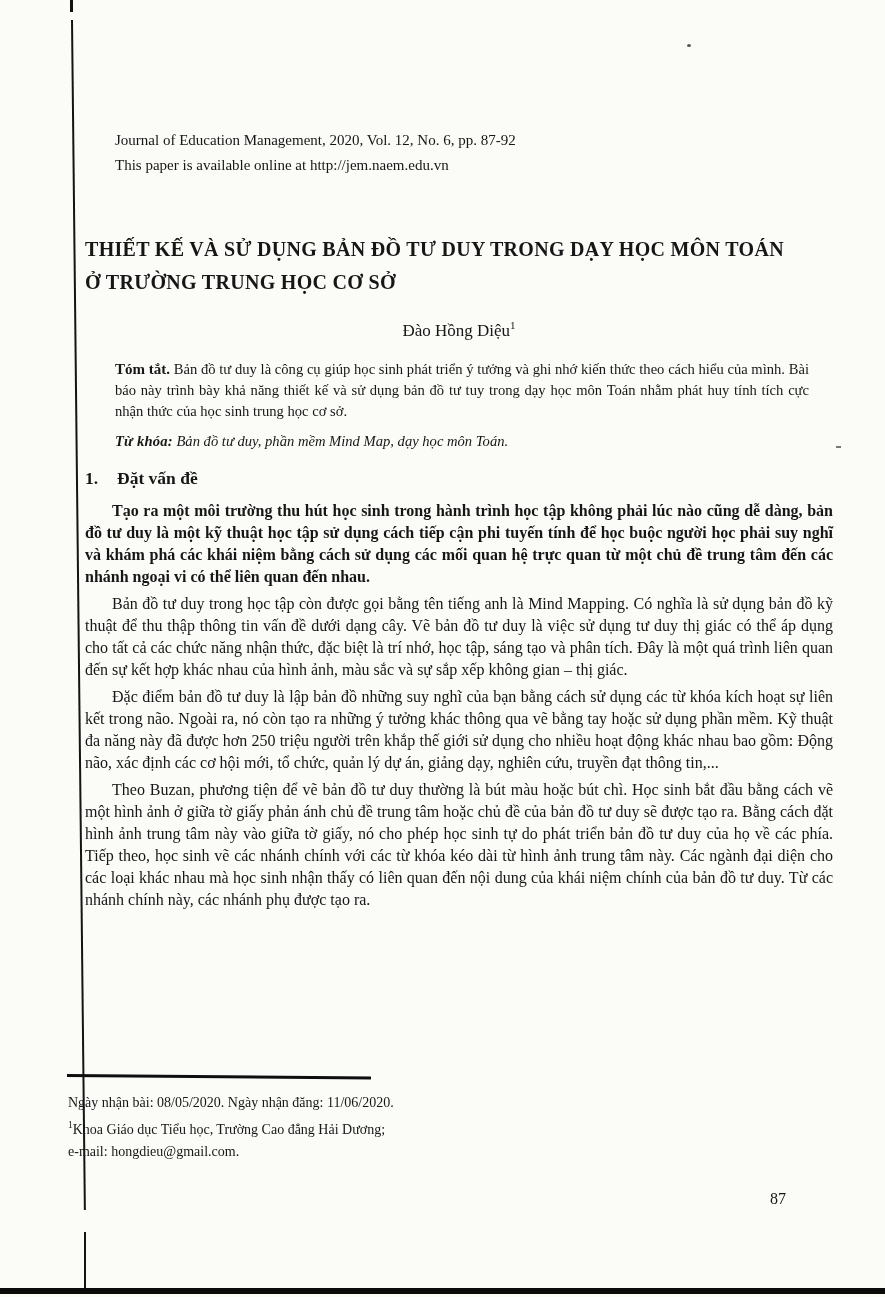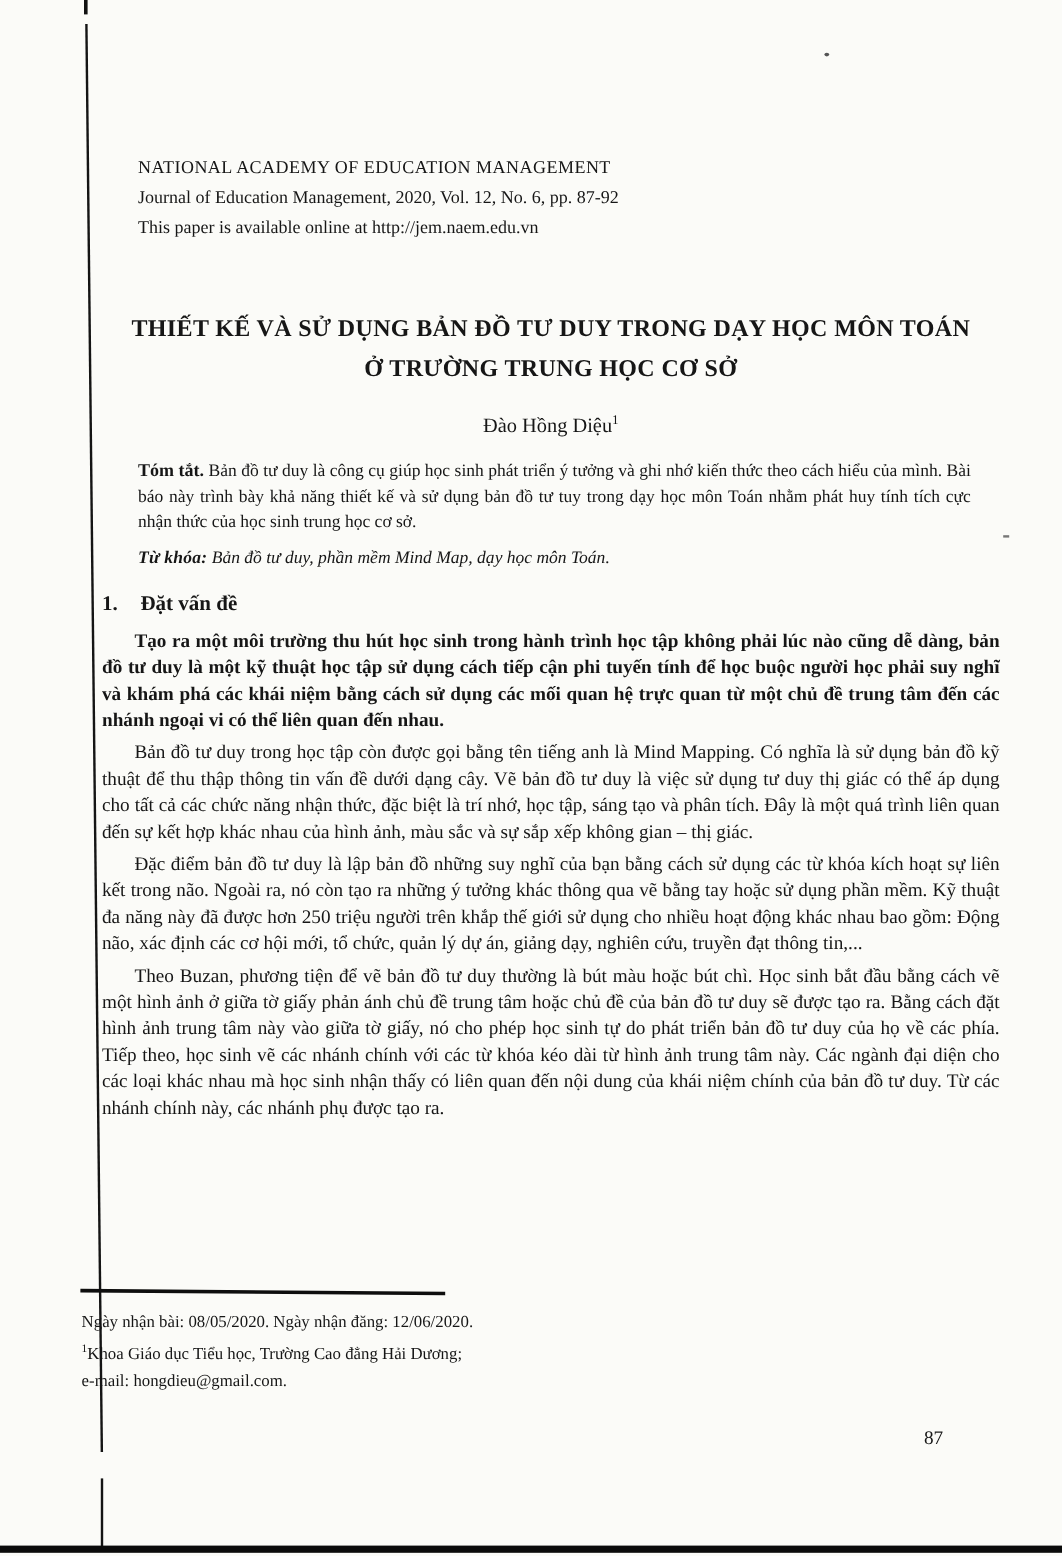--- a/index.html
+++ b/index.html
@@ -20,21 +20,21 @@
   .bottom-bar{position:absolute;left:0;top:1288px;width:885px;height:6px;background:#0b0b0b;}
   .speck1{position:absolute;left:687px;top:44px;width:4px;height:3px;background:#555;border-radius:50%;}
   .speck2{position:absolute;left:836px;top:446px;width:5px;height:2px;background:#777;}
   .footnote-rule{position:absolute;left:67px;top:1074px;width:304px;height:3px;background:#0e0e0e;
           transform:rotate(0.45deg);transform-origin:left center;}
 
   .content{position:absolute;left:85px;top:0;width:748px;}
   .journal-header{margin-top:128px;margin-left:30px;font-size:15px;line-height:25px;}
   .journal-header .caps{letter-spacing:0.4px;}
   h1.paper-title{
-    margin:55px 0 0 0;text-align:center;
+    margin:55px 0 0 0;text-align:left;
     font-size:20px;line-height:33px;font-weight:bold;letter-spacing:0.3px;
   }
   .author{margin-top:13px;text-align:center;font-size:17px;line-height:26px;font-family:Liberation Serif, serif;}
   .author sup{font-size:11px;}
   .abstract{
     margin:15px 24px 0 30px;
     font-size:14.6px;line-height:21px;text-align:justify;
   }
   .abstract b{font-size:15px;}
   .keywords{margin:9px 20px 0 30px;font-size:14.6px;font-style:italic;line-height:21px;}
@@ -58,21 +58,20 @@
   <div class="v-tick"></div>
   <div class="v-line"></div>
   <div class="v-line2"></div>
   <div class="bottom-bar"></div>
   <div class="speck1"></div>
   <div class="speck2"></div>
 
   <div class="content">
 
     <div class="journal-header">
-      <div class="caps">NATIONAL ACADEMY OF EDUCATION MANAGEMENT</div>
       <div>Journal of Education Management, 2020, Vol. 12, No. 6, pp. 87-92</div>
       <div>This paper is available online at http://jem.naem.edu.vn</div>
     </div>
 
     <h1 class="paper-title"><span>THIẾT KẾ VÀ SỬ DỤNG BẢN ĐỒ TƯ DUY TRONG DẠY HỌC MÔN TOÁN</span><br><span>Ở TRƯỜNG TRUNG HỌC CƠ SỞ</span></h1>
 
     <div class="author"><span>Đào Hồng Diệu</span><sup>1</sup></div>
 
     <p class="abstract"><b>Tóm tắt.</b><span> Bản đồ tư duy là công cụ giúp học sinh phát triển ý tưởng và ghi nhớ kiến thức theo cách hiểu của mình. Bài báo này trình bày khả năng thiết kế và sử dụng bản đồ tư tuy trong dạy học môn Toán nhằm phát huy tính tích cực nhận thức của học sinh trung học cơ sở.</span></p>
 
@@ -83,20 +82,20 @@
     <p class="body first">Tạo ra một môi trường thu hút học sinh trong hành trình học tập không phải lúc nào cũng dễ dàng, bản đồ tư duy là một kỹ thuật học tập sử dụng cách tiếp cận phi tuyến tính để học buộc người học phải suy nghĩ và khám phá các khái niệm bằng cách sử dụng các mối quan hệ trực quan từ một chủ đề trung tâm đến các nhánh ngoại vi có thể liên quan đến nhau.</p>
     <p class="body">Bản đồ tư duy trong học tập còn được gọi bằng tên tiếng anh là Mind Mapping. Có nghĩa là sử dụng bản đồ kỹ thuật để thu thập thông tin vấn đề dưới dạng cây. Vẽ bản đồ tư duy là việc sử dụng tư duy thị giác có thể áp dụng cho tất cả các chức năng nhận thức, đặc biệt là trí nhớ, học tập, sáng tạo và phân tích. Đây là một quá trình liên quan đến sự kết hợp khác nhau của hình ảnh, màu sắc và sự sắp xếp không gian – thị giác.</p>
     <p class="body">Đặc điểm bản đồ tư duy là lập bản đồ những suy nghĩ của bạn bằng cách sử dụng các từ khóa kích hoạt sự liên kết trong não. Ngoài ra, nó còn tạo ra những ý tưởng khác thông qua vẽ bằng tay hoặc sử dụng phần mềm. Kỹ thuật đa năng này đã được hơn 250 triệu người trên khắp thế giới sử dụng cho nhiều hoạt động khác nhau bao gồm: Động não, xác định các cơ hội mới, tổ chức, quản lý dự án, giảng dạy, nghiên cứu, truyền đạt thông tin,...</p>
     <p class="body">Theo Buzan, phương tiện để vẽ bản đồ tư duy thường là bút màu hoặc bút chì. Học sinh bắt đầu bằng cách vẽ một hình ảnh ở giữa tờ giấy phản ánh chủ đề trung tâm hoặc chủ đề của bản đồ tư duy sẽ được tạo ra. Bằng cách đặt hình ảnh trung tâm này vào giữa tờ giấy, nó cho phép học sinh tự do phát triển bản đồ tư duy của họ về các phía. Tiếp theo, học sinh vẽ các nhánh chính với các từ khóa kéo dài từ hình ảnh trung tâm này. Các ngành đại diện cho các loại khác nhau mà học sinh nhận thấy có liên quan đến nội dung của khái niệm chính của bản đồ tư duy. Từ các nhánh chính này, các nhánh phụ được tạo ra.</p>
 
   </div>
 
   <div class="footnote-rule"></div>
 
   <div class="footnotes">
-    <div>Ngày nhận bài: 08/05/2020. Ngày nhận đăng: 12/06/2020.</div>
+    <div>Ngày nhận bài: 08/05/2020. Ngày nhận đăng: 11/06/2020.</div>
     <div><sup>1</sup><span>Khoa Giáo dục Tiểu học, Trường Cao đẳng Hải Dương;</span></div>
     <div>e-mail: hongdieu@gmail.com.</div>
   </div>
 
   <div class="page-number">87</div>
 
 </div>
 
 </body></html>

